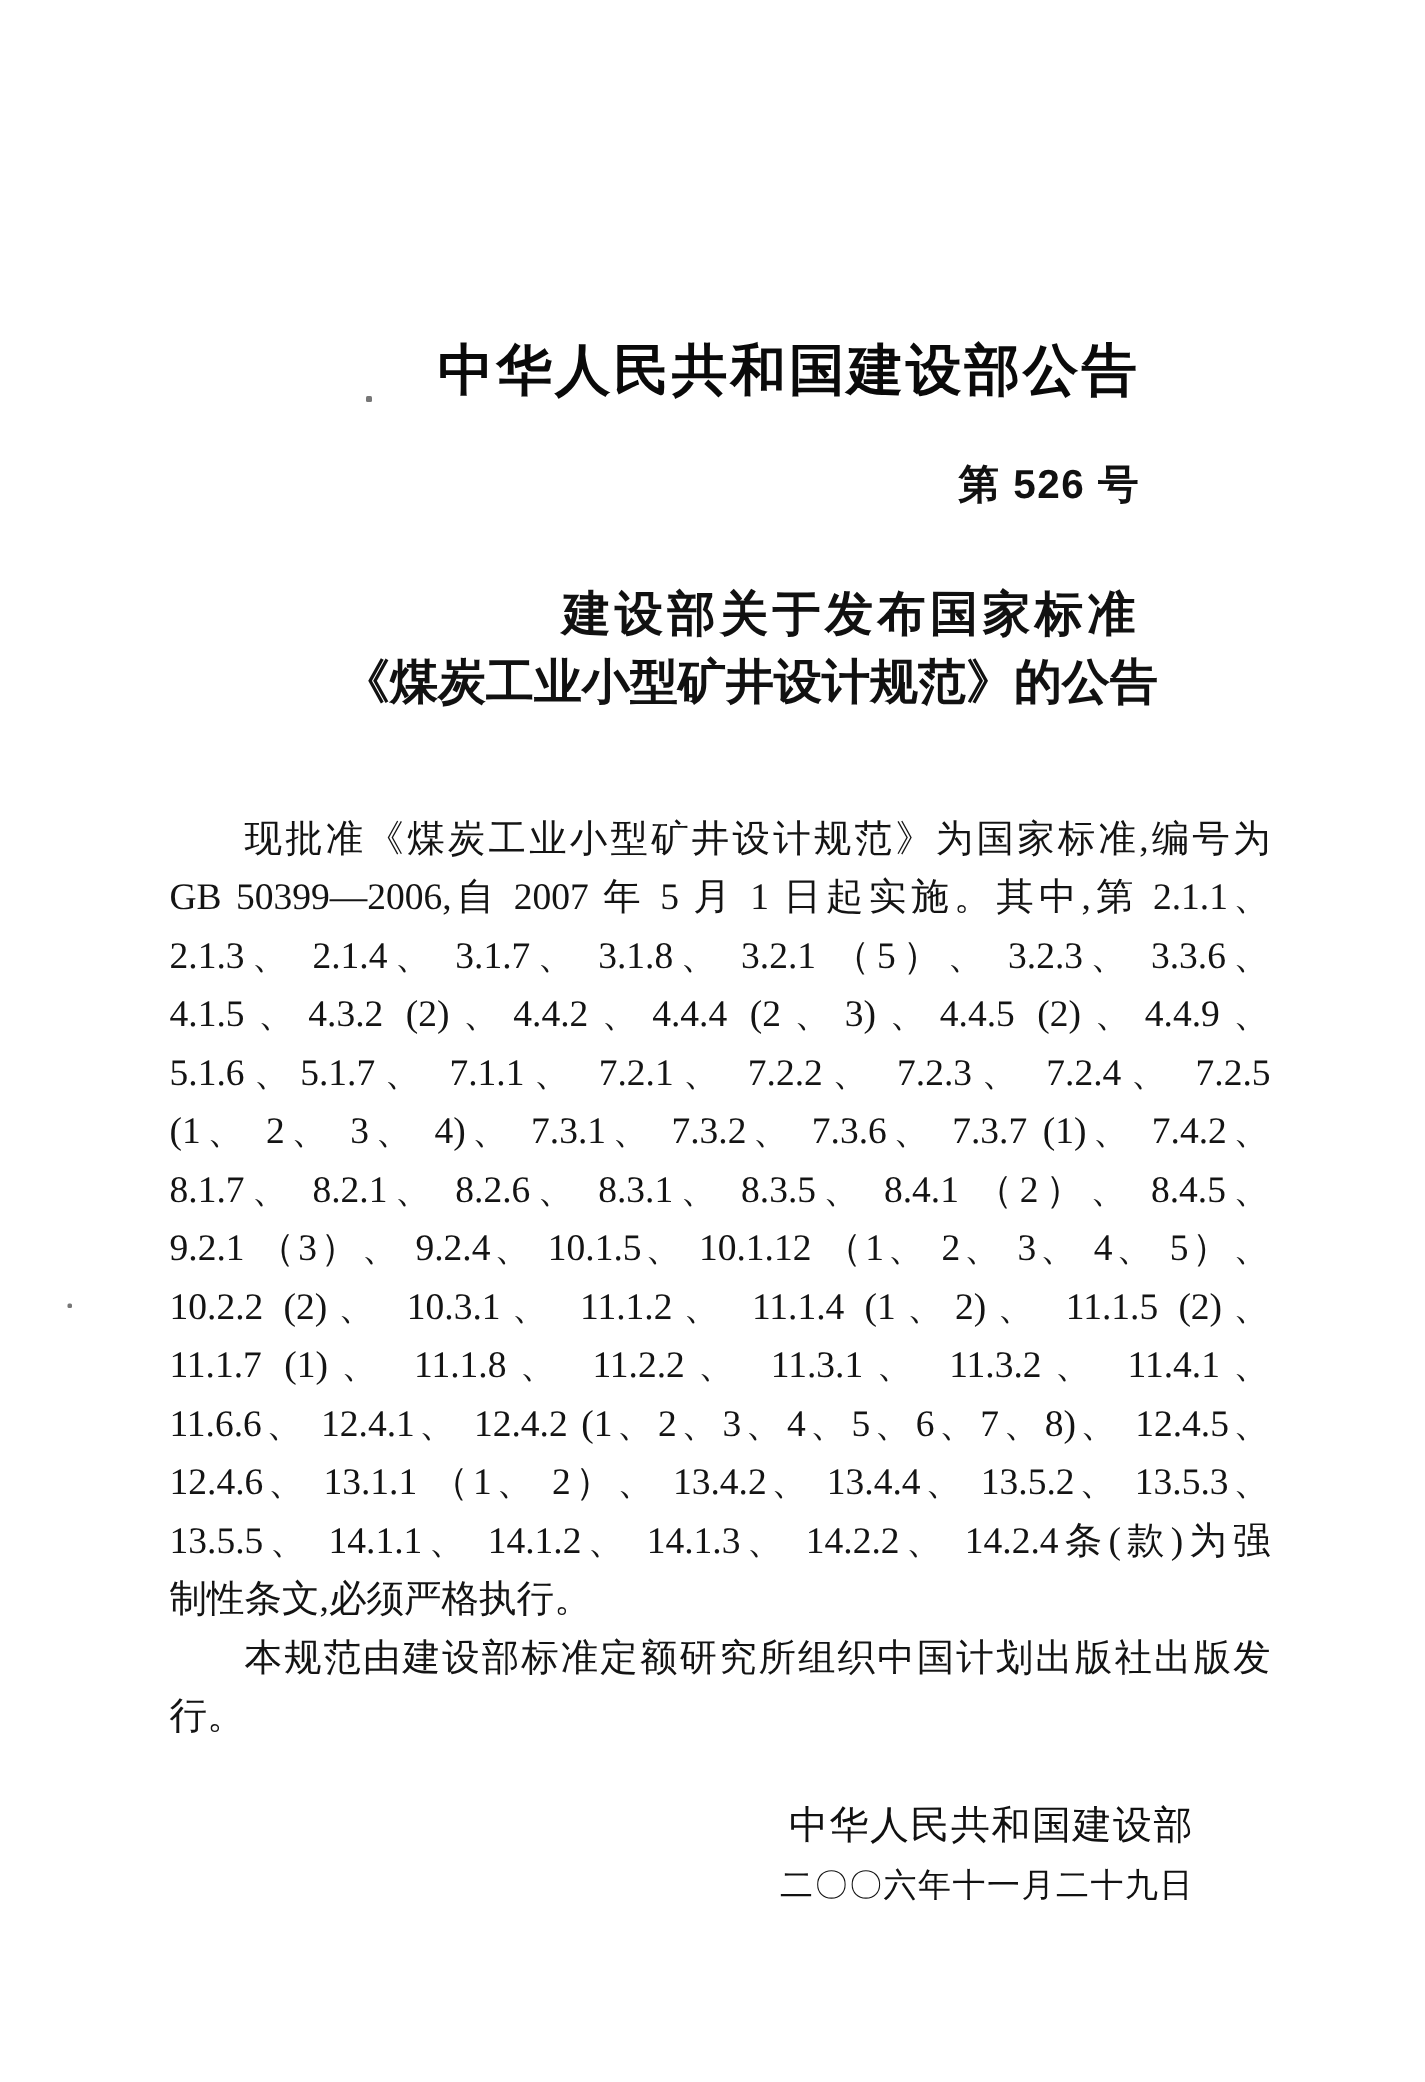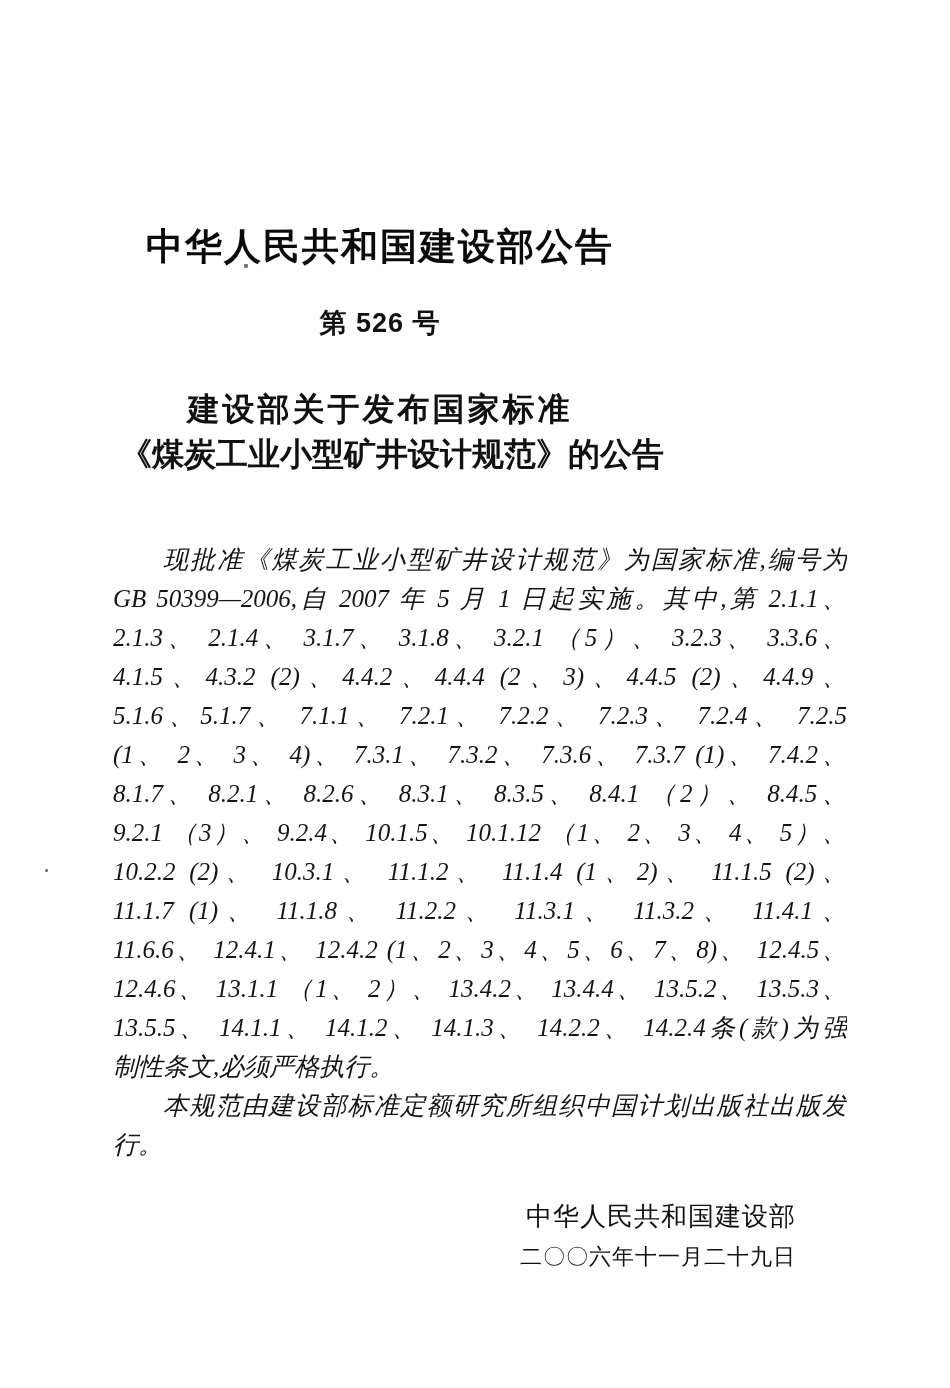--- a/index.html
+++ b/index.html
@@ -5,21 +5,21 @@
   html, body { margin: 0; padding: 0; background: #ffffff; }
   .page {
     position: relative;
     width: 950px;
     height: 1388px;
     background: #ffffff;
     color: #111111;
     overflow: hidden;
     font-family: "Liberation Serif", serif;
   }
-  .centered { position: absolute; left: 0; width: 760px; text-align: center; }
+  .centered { position: absolute; left: 0; width: 760px; text-align: right; }
   .title {
     top: 222px;
     font-family: "Liberation Sans", sans-serif;
     font-weight: 700;
     font-size: 37px;
     letter-spacing: 2px;
     color: #0a0a0a;
   }
   .docnum {
     top: 305px;
@@ -50,21 +50,20 @@
     width: 734px;
     font-size: 25px;
     color: #141414;
   }
   .line {
     line-height: 39px;
     height: 39px;
     overflow: hidden;
     word-break: keep-all;
     white-space: normal;
-    font-style: italic;
   }
   .jb { text-align: justify; text-align-last: justify; }
   .lf { text-align: left; text-align-last: left; }
   .indent { text-indent: 2em; }
   .signature {
     position: absolute;
     right: 154px;
     top: 1200px;
     text-align: right;
   }

